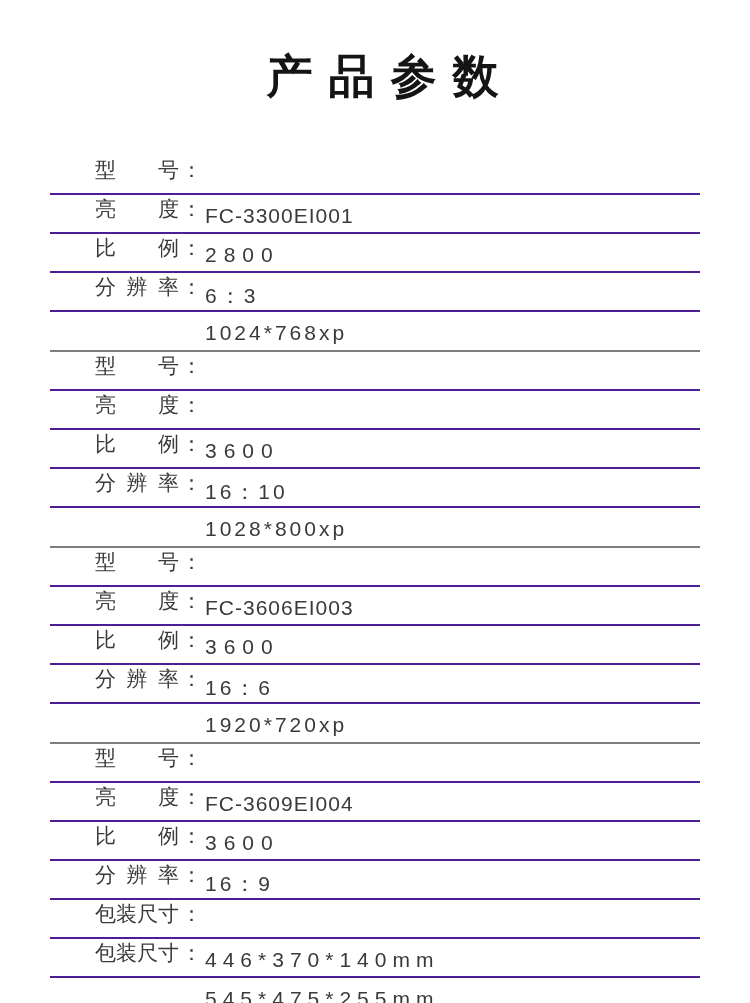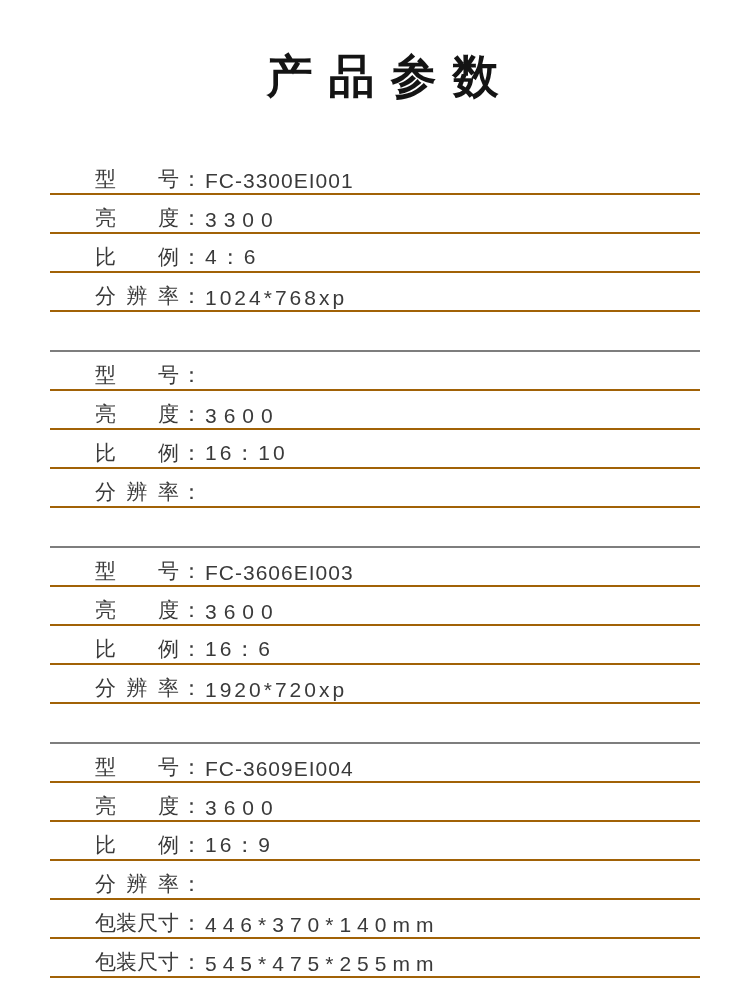--- a/index.html
+++ b/index.html
@@ -35,23 +35,23 @@
   }
   .block.first {
     border-top: none;
   }
   .block + .block {
     margin-top: 38px;
   }
   .row {
     box-sizing: border-box;
     height: 39px;
-    border-bottom: 2px solid #a16207;
+    border-bottom: 2px solid #4c1d95;
     display: flex;
-    align-items: flex-end;
+    align-items: flex-start;
     padding-left: 45px;
     font-size: 21px;
     color: #3a3a3a;
     white-space: nowrap;
   }
   .label {
     display: inline-block;
     width: 84px;
     text-align: justify;
     text-align-last: justify;
@@ -82,26 +82,26 @@
 
     <div class="block first">
       <div class="row">
         <span class="label">型号</span>
           <span class="colon">：</span>
           <span class="value ls-model">FC-3300EI001</span>
       </div>
       <div class="row">
         <span class="label">亮度</span>
           <span class="colon">：</span>
-          <span class="value ls-num">3300</span>
+          <span class="value ls-num">2800</span>
       </div>
       <div class="row">
         <span class="label">比例</span>
           <span class="colon">：</span>
-          <span class="value ls-ratio">4：6</span>
+          <span class="value ls-ratio">6：3</span>
       </div>
       <div class="row">
         <span class="label">分辨率</span>
           <span class="colon">：</span>
           <span class="value ls-res">1024*768xp</span>
       </div>
     </div>
 
     <div class="block">
       <div class="row">
@@ -114,20 +114,21 @@
           <span class="value ls-num">3600</span>
       </div>
       <div class="row">
         <span class="label">比例</span>
           <span class="colon">：</span>
           <span class="value ls-ratio">16：10</span>
       </div>
       <div class="row">
         <span class="label">分辨率</span>
           <span class="colon">：</span>
+          <span class="value ls-res">1028*800xp</span>
       </div>
     </div>
 
     <div class="block">
       <div class="row">
         <span class="label">型号</span>
           <span class="colon">：</span>
           <span class="value ls-model">FC-3606EI003</span>
       </div>
       <div class="row">

